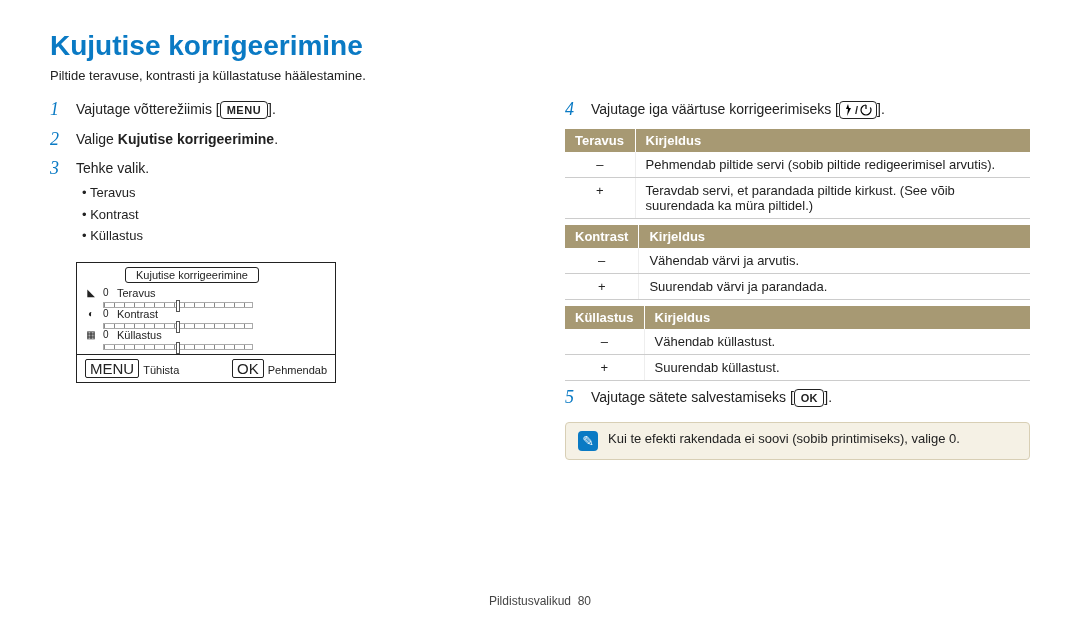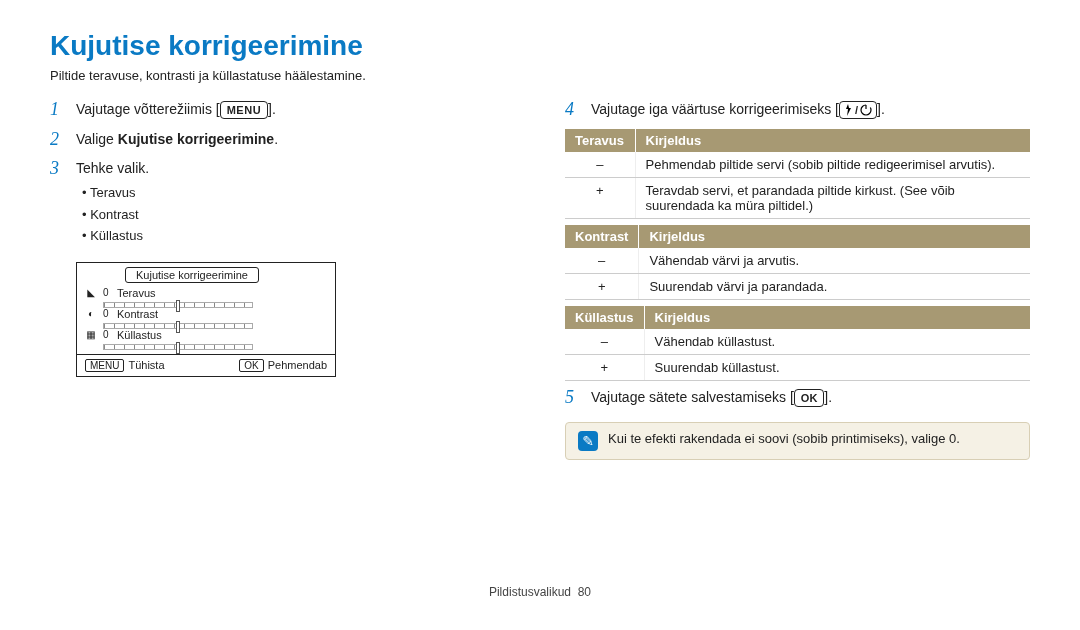--- a/index.html
+++ b/index.html
@@ -96,21 +96,21 @@
   .mock-footer {
     display: flex; justify-content: space-between;
     border-top: 1px solid #222;
     padding: 4px 8px;
   }
   .mock-footer .tag {
     display: inline-block;
     border: 1px solid #222;
     border-radius: 2px;
     padding: 0 4px;
-    font-size: 10px;
+    font-size: 15px;
     margin-right: 4px;
   }
   .mock-footer span { font-size: 11px; }
 
   
   table {
     border-collapse: collapse;
     width: 100%;
     margin-bottom: 6px;
     font-size: 13px;
@@ -167,21 +167,21 @@
   }
   .note .note-icon {
     width: 20px; height: 20px; border-radius: 4px;
     background: #0a7ac4; color: #fff;
     display: flex; align-items: center; justify-content: center;
     font-size: 14px; flex-shrink: 0;
   }
 
   .footer {
     position: absolute;
-    bottom: 31px;
+    bottom: 22px;
     left: 0; right: 0;
     text-align: center;
     font-size: 12px;
     color: #444;
   }
 </style>
 </head>
 <body>
 
 <h1>Kujutise korrigeerimine</h1>

